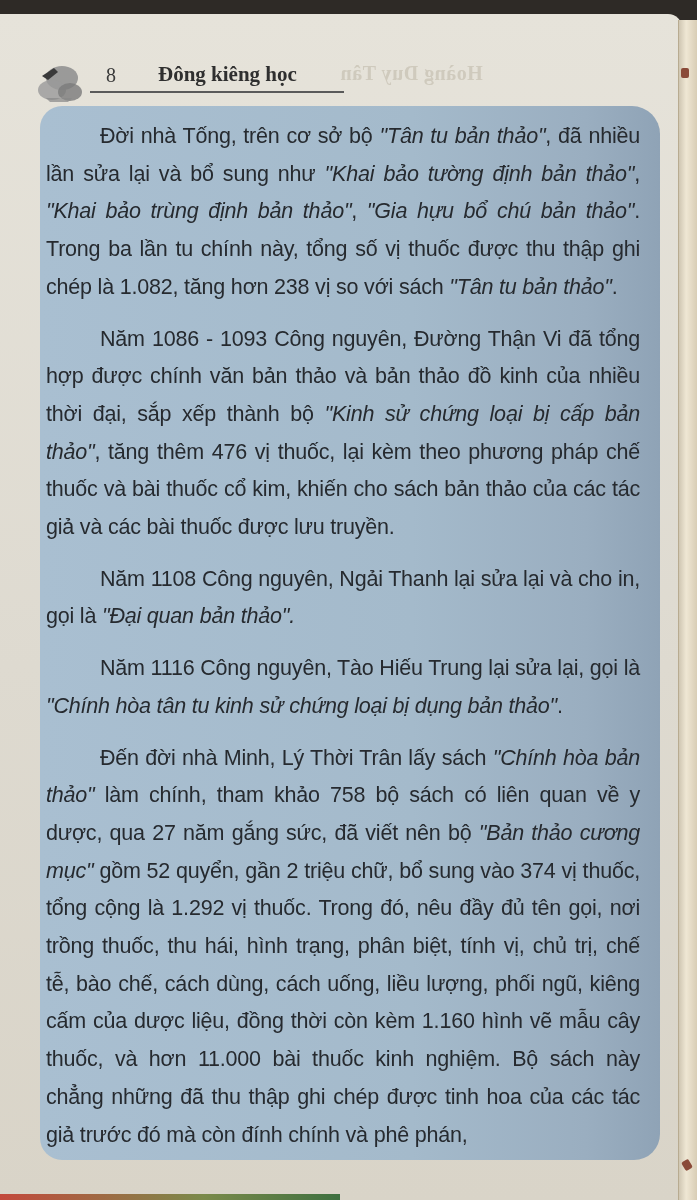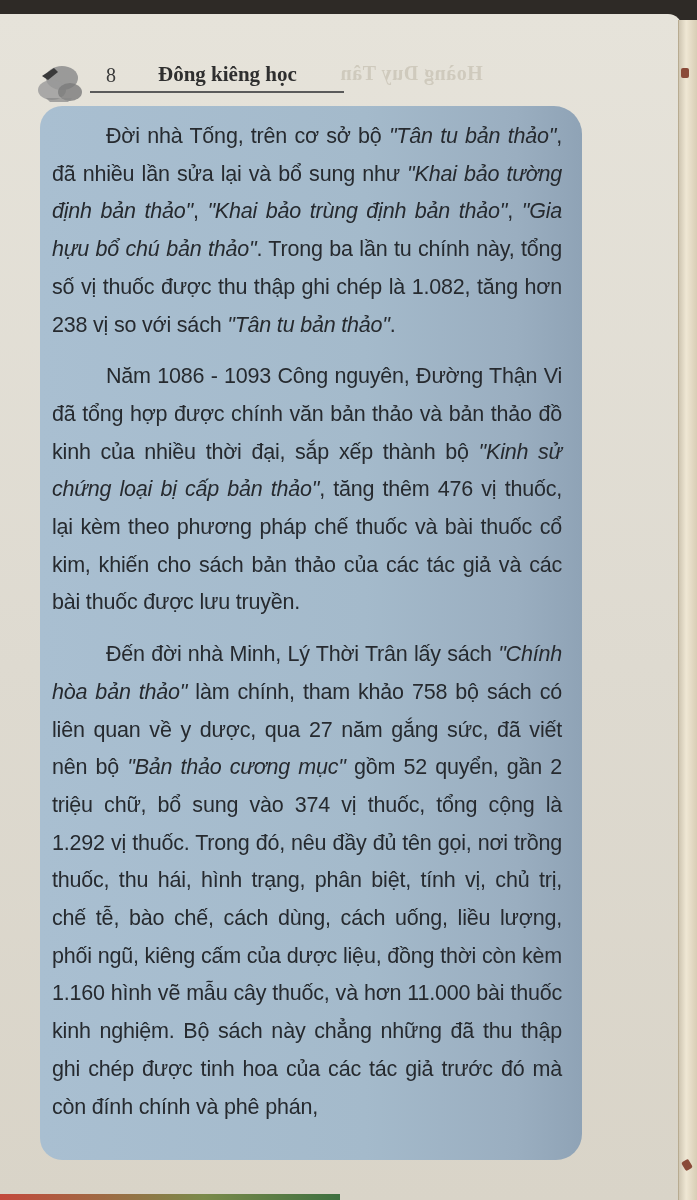--- a/index.html
+++ b/index.html
@@ -37,24 +37,24 @@
       font-family: "Liberation Serif", serif; font-weight: bold; font-size: 21px; color: #2f2f2f;
     }
     .header-rule {
       position: absolute; left: 60px; top: 33px; width: 254px; height: 2px; background: #5a5a5a;
     }
     .ghost-text {
       position: absolute; left: 340px; top: 48px; font-size: 20px; color: #cfcabd;
       transform: scaleX(-1); font-weight: bold; letter-spacing: 0.5px;
     }
     .callout {
-      position: absolute; left: 40px; top: 92px; width: 542px; height: 1054px;
+      position: absolute; left: 40px; top: 92px; width: 620px; height: 1054px;
       background: linear-gradient(90deg, #a9bfd1 0%, #a4bacb 60%, #9aaec0 88%, #8fa3b6 100%);
       border-radius: 22px 28px 26px 22px;
-      box-sizing: border-box; padding: 12px 20px 0 12px;
+      box-sizing: border-box; padding: 12px 20px 0 6px;
     }
     .para {
       font-family: "Liberation Sans", sans-serif;
       font-size: 21.5px; line-height: 37.7px; color: #262a2f;
       text-align: justify; margin: 0 0 14px 0; letter-spacing: -0.2px;
     }
     .para.indent { text-indent: 54px; }
     .para i { font-style: italic; }
     .bottom-strip {
       position: absolute; left: 0; bottom: 0; width: 340px; height: 6px;
@@ -75,20 +75,22 @@
     </svg>
     <span class="page-number">8</span>
     <span class="running-title">Đông kiêng học</span>
     <div class="header-rule"></div>
   </div>
   <div class="ghost-text">Hoàng Duy Tân</div>
 
   <div class="callout" id="callout">
       <p class="para indent"><span>Đời nhà Tống, trên cơ sở bộ </span><i>"Tân tu bản thảo"</i><span>, đã nhiều lần sửa lại và bổ sung như </span><i>"Khai bảo tường định bản thảo"</i><span>, </span><i>"Khai bảo trùng định bản thảo"</i><span>, </span><i>"Gia hựu bổ chú bản thảo"</i><span>. Trong ba lần tu chính này, tổng số vị thuốc được thu thập ghi chép là 1.082, tăng hơn 238 vị so với sách </span><i>"Tân tu bản thảo"</i><span>.</span></p>
       <p class="para indent"><span>Năm 1086 - 1093 Công nguyên, Đường Thận Vi đã tổng hợp được chính văn bản thảo và bản thảo đồ kinh của nhiều thời đại, sắp xếp thành bộ </span><i>"Kinh sử chứng loại bị cấp bản thảo"</i><span>, tăng thêm 476 vị thuốc, lại kèm theo phương pháp chế thuốc và bài thuốc cổ kim, khiến cho sách bản thảo của các tác giả và các bài thuốc được lưu truyền.</span></p>
+      <p class="para indent"><span>Năm 1108 Công nguyên, Ngải Thanh lại sửa lại và cho in, gọi là </span><i>"Đại quan bản thảo".</i></p>
+      <p class="para indent"><span>Năm 1116 Công nguyên, Tào Hiếu Trung lại sửa lại, gọi là </span><i>"Chính hòa tân tu kinh sử chứng loại bị dụng bản thảo"</i><span>.</span></p>
       <p class="para indent"><span>Đến đời nhà Minh, Lý Thời Trân lấy sách </span><i>"Chính hòa bản thảo"</i><span> làm chính, tham khảo 758 bộ sách có liên quan về y dược, qua 27 năm gắng sức, đã viết nên bộ </span><i>"Bản thảo cương mục"</i><span> gồm 52 quyển, gần 2 triệu chữ, bổ sung vào 374 vị thuốc, tổng cộng là 1.292 vị thuốc. Trong đó, nêu đầy đủ tên gọi, nơi trồng thuốc, thu hái, hình trạng, phân biệt, tính vị, chủ trị, chế tễ, bào chế, cách dùng, cách uống, liều lượng, phối ngũ, kiêng cấm của dược liệu, đồng thời còn kèm 1.160 hình vẽ mẫu cây thuốc, và hơn 11.000 bài thuốc kinh nghiệm. Bộ sách này chẳng những đã thu thập ghi chép được tinh hoa của các tác giả trước đó mà còn đính chính và phê phán,</span></p>
     </div>
 </div>
 
 <div class="page-edge"></div>
 <div class="marker" style="right:8px; top:68px;"></div>
 <div class="marker" style="right:6px; top:1160px; transform:rotate(-30deg);"></div>
 <div class="bottom-strip"></div>
 
 </body></html>

